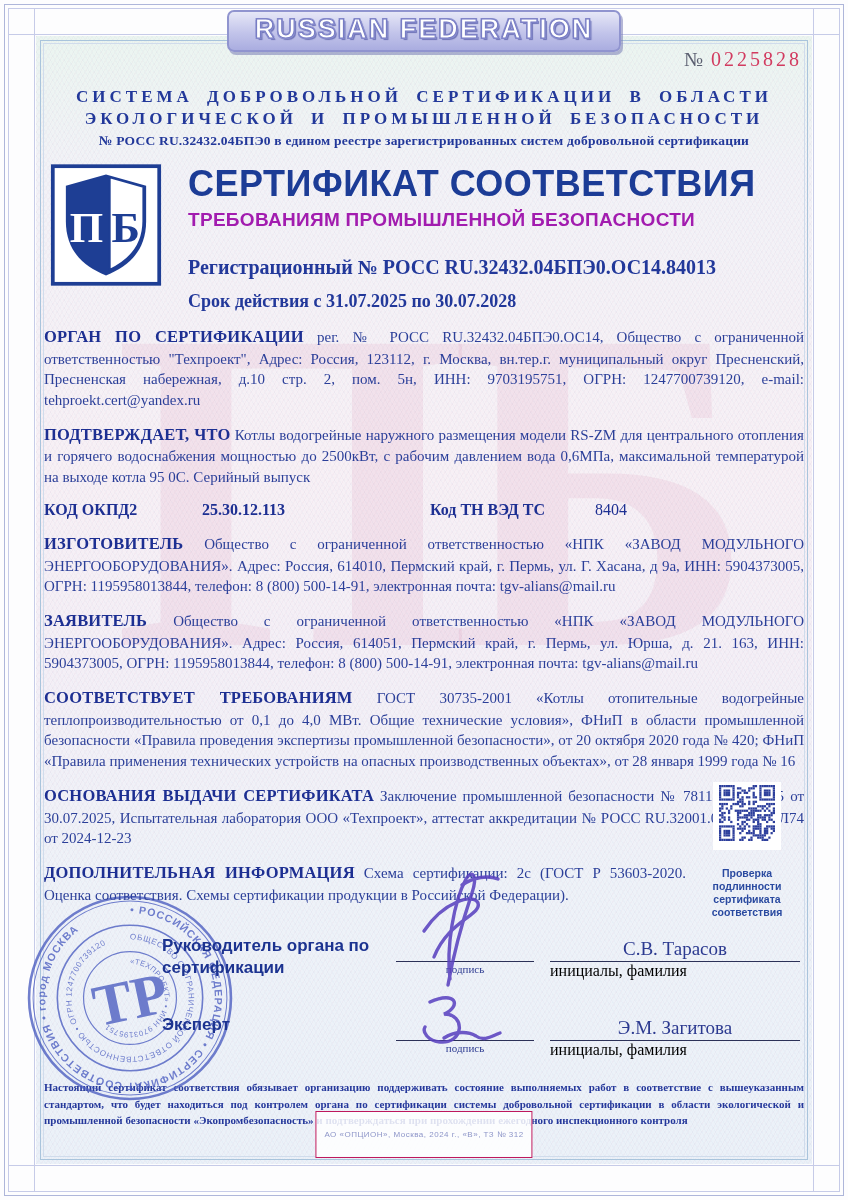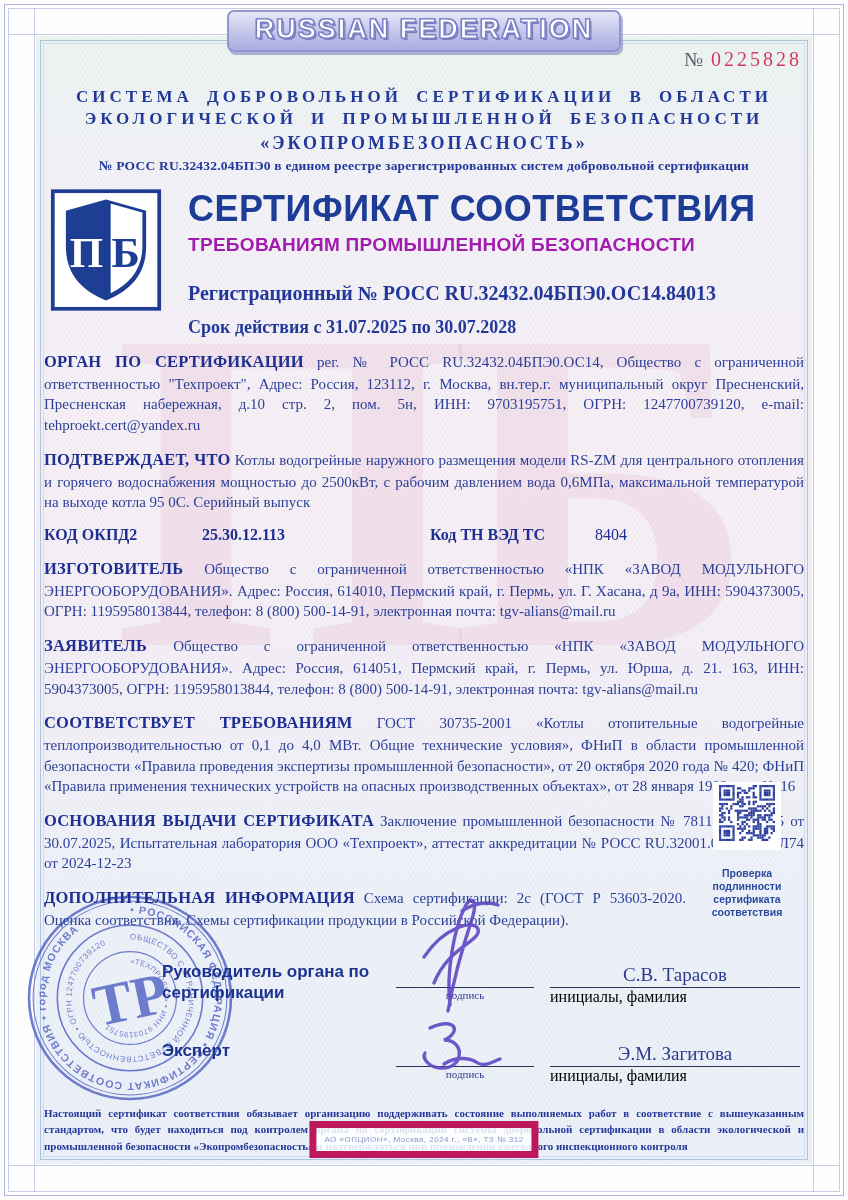--- a/index.html
+++ b/index.html
@@ -64,21 +64,21 @@
   .role{font:700 17px/1.25 "Liberation Sans",sans-serif;color:#1c3390;padding-top:14px;}
   .sigcell .line{border-bottom:1.8px solid #2c3158;height:40px;position:relative;}
   .sigcell .cap{font:11px "Liberation Serif",serif;color:#2c3a90;text-align:center;margin-top:1px;}
   .namecell .line{border-bottom:1.8px solid #2c3158;height:40px;display:flex;align-items:flex-end;justify-content:center;}
   .namecell .nm{font:19px "Liberation Serif",serif;color:#2c3a90;padding-bottom:1px;}
   .sig-svg{position:absolute;left:8px;bottom:-26px;overflow:visible;}
   .stamp{position:absolute;left:-20px;top:882px;opacity:.78;z-index:1;}
   .fine{font:700 11px/1.5 "Liberation Serif",serif;color:#25389b;text-align:justify;margin-top:2px;}
   .printinfo{position:absolute;left:50%;bottom:42px;transform:translateX(-50%);z-index:4;
      font:8px "Liberation Sans",sans-serif;color:#8d95c8;background:rgba(255,255,255,.85);
-     border:7px solid #be185d;padding:7px 8px;letter-spacing:.5px;white-space:nowrap;text-align:center;}
+     border:1px solid #be185d;padding:18px 8px;letter-spacing:.5px;white-space:nowrap;text-align:center;}
 </style>
 </head>
 <body>
 
 <div id="page">
   <div class="outerline"></div>
   <div class="zig t"></div>
   <div class="zig b"></div>
   <div class="zig l"></div>
   <div class="zig r"></div>
@@ -93,21 +93,20 @@
       <span>RUSSIAN FEDERATION</span>
     </div>
 
     <div class="certno">
       <span class="nosign">№</span><span>0225828</span>
     </div>
 
     <div class="hdr">
       <div class="h1">СИСТЕМА ДОБРОВОЛЬНОЙ СЕРТИФИКАЦИИ В ОБЛАСТИ</div>
       <div class="h1">ЭКОЛОГИЧЕСКОЙ И ПРОМЫШЛЕННОЙ БЕЗОПАСНОСТИ</div>
-      <div class="h3">«ЭКОПРОМБЕЗОПАСНОСТЬ»</div>
       <div class="h4">№ РОСС RU.32432.04БПЭ0 в едином реестре зарегистрированных систем добровольной сертификации</div>
     </div>
 
     <div class="cert-head">
       <div class="logo">
         <svg width="112" height="124" viewBox="0 0 120 132">
           <rect x="3" y="3" width="114" height="126" fill="#ffffff" stroke="#1e3e94" stroke-width="4"></rect>
           <path d="M60 12 L103 24 L103 62 C103 93 85 110 60 120 C35 110 17 93 17 62 L17 24 Z" fill="#1e3e94"></path>
           <path d="M64 15 L100 25 L100 62 C100 89 85 104 64 114 Z" fill="#ffffff" stroke="#1e3e94" stroke-width="2"></path>
           <text x="39" y="84" text-anchor="middle" font-family="Liberation Serif, serif" font-weight="700" font-size="46" fill="#ffffff">П</text>

